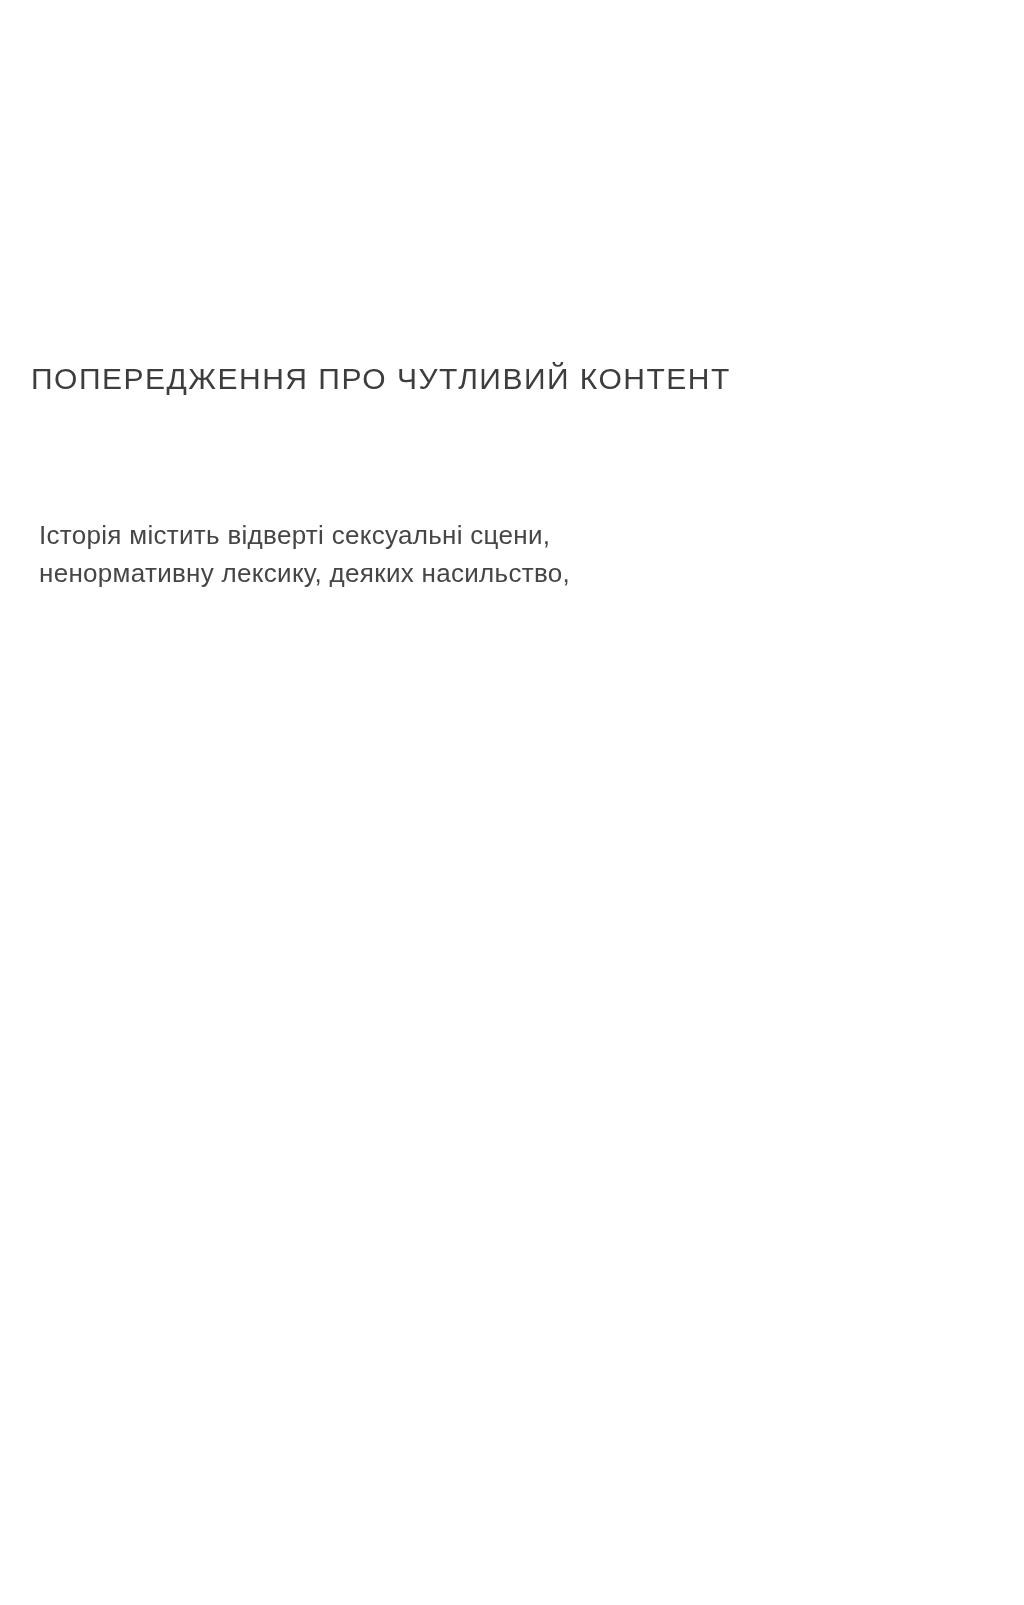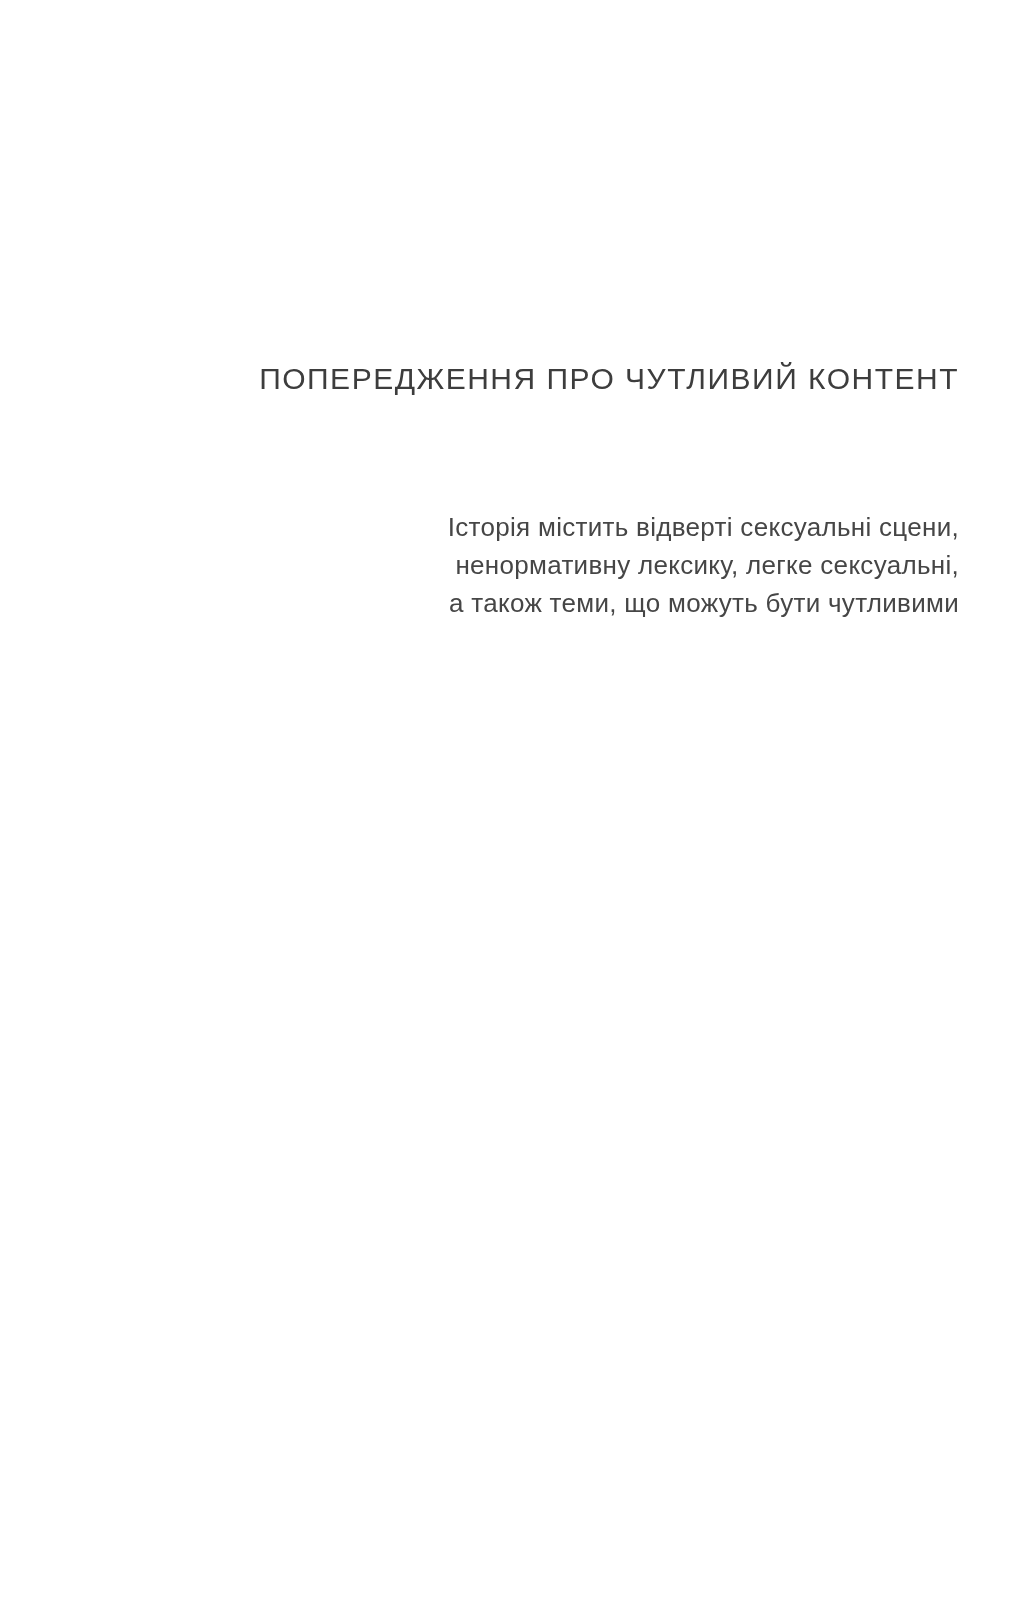--- a/index.html
+++ b/index.html
@@ -15,59 +15,58 @@
     overflow: hidden;
     font-family: "Liberation Sans", "DejaVu Sans", sans-serif;
   }
   
   .content-column {
     position: absolute;
     left: 31px;
     top: 0;
     width: 928px;
     height: 100%;
-    text-align: right;
+    text-align: left;
   }
   .warning-heading {
     position: absolute;
     top: 362px;
     left: 0;
     width: 100%;
     margin: 0;
     font-size: 30px;
     font-weight: 400;
     letter-spacing: 1.5px;
     line-height: 1.1;
     color: var(--heading-color, #3d3d3d);
     white-space: nowrap;
   }
   .warning-paragraph {
     position: absolute;
     top: 508px;
     left: 0;
     width: 100%;
-    margin: 0;
+    margin: 8px;
     font-size: 26px;
     font-weight: 400;
     letter-spacing: 0.3px;
     line-height: 38px;
     color: var(--body-color, #464646);
   }
   .warning-line {
     white-space: nowrap;
   }
 </style>
 </head>
 <body>
 
 <div class="page" style="--page-bg: #ffffff; --heading-color: #3d3d3d; --body-color: #464646;">
   <div class="content-column">
 
     <h1 class="warning-heading">ПОПЕРЕДЖЕННЯ ПРО ЧУТЛИВИЙ КОНТЕНТ</h1>
 
     <div class="warning-paragraph">
       <div class="warning-line">Історія містить відверті сексуальні сцени,</div>
-      <div class="warning-line">ненормативну лексику, легке сексуальні,</div>
-      <div class="warning-line">а також теми, що можуть бути чутливими</div>
+      <div class="warning-line">ненормативну лексику, деяких насильство,</div>
     </div>
 
   </div>
 </div>
 
 </body></html>

